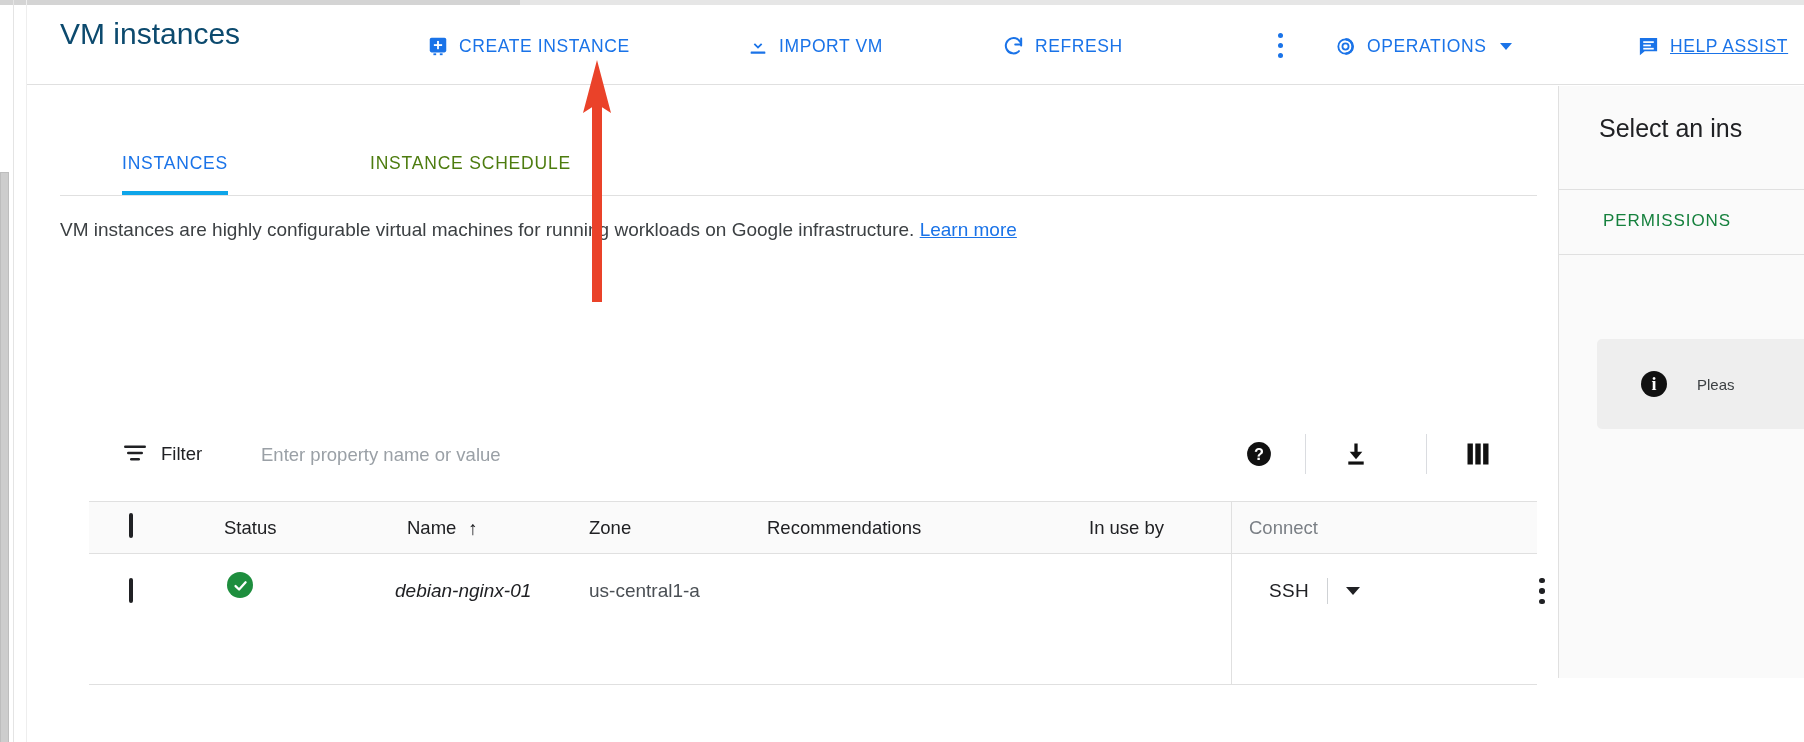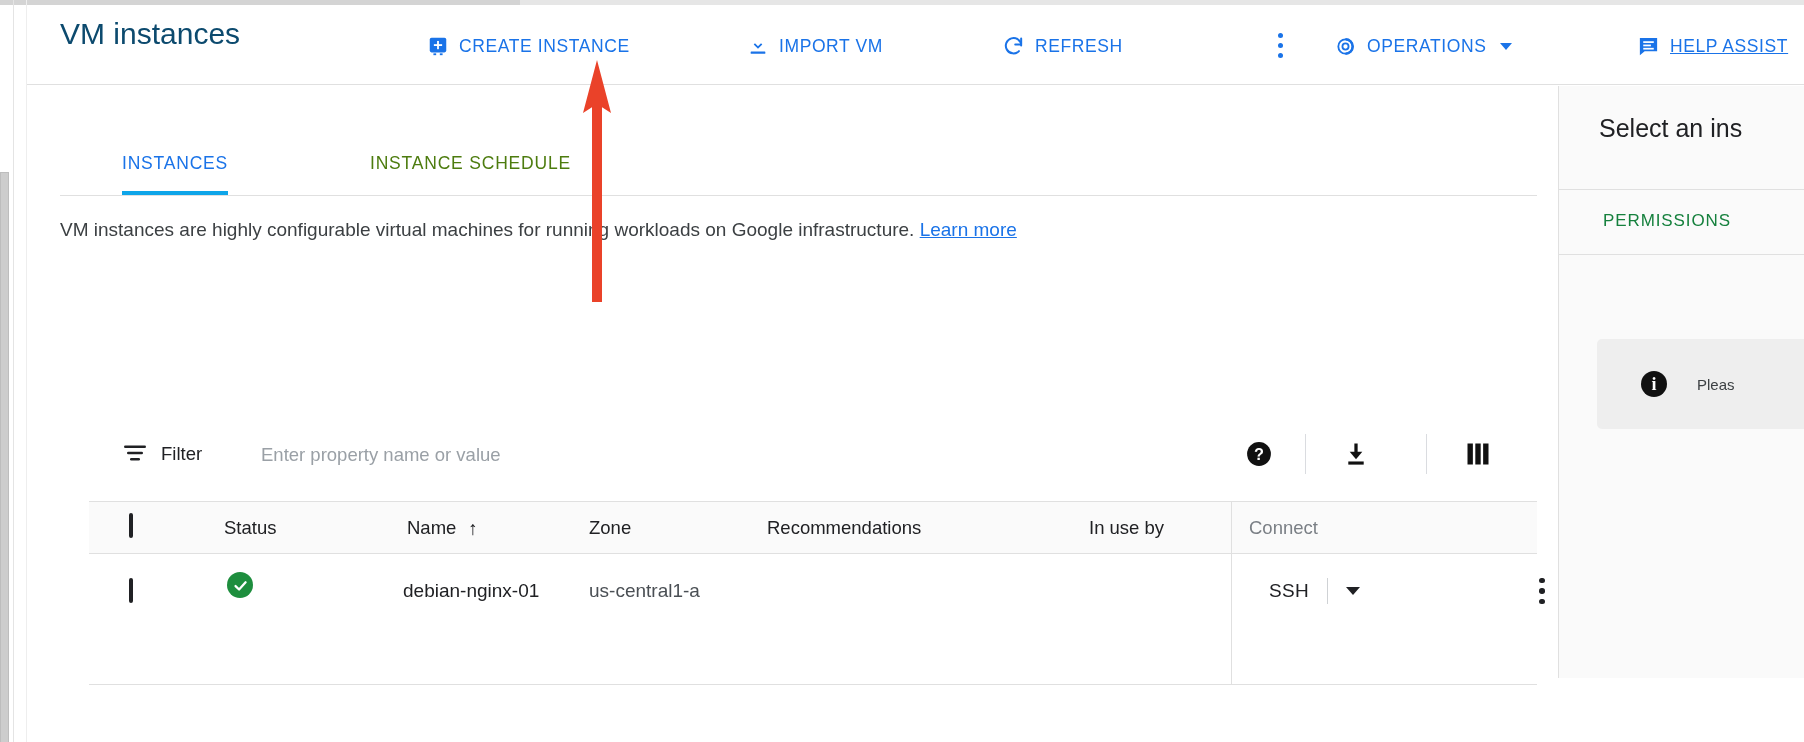--- a/index.html
+++ b/index.html
@@ -281,21 +281,21 @@
   .td {
     position: absolute;
     top: 16px;
     font-size: 19px;
     line-height: 41px;
     color: #202124;
   }
   .td.zone { color: #4a4f54; }
   .td-check { left: 40px; top: 16px; }
   .td-status { left: 138px; top: 18px; }
-  .td-name { left: 314px; width: 150px; }
+  .td-name { left: 306px; width: 150px; font-style: italic; }
   .td-zone { left: 500px; width: 130px; }
   .status-dot {
     width: 26px; height: 26px;
     border-radius: 50%;
     background: #1e8e3e;
     display: flex; align-items: center; justify-content: center;
   }
   .status-dot svg { display: block; }
   .vsep-row { left: 1142px; }
   .ssh-btn {

